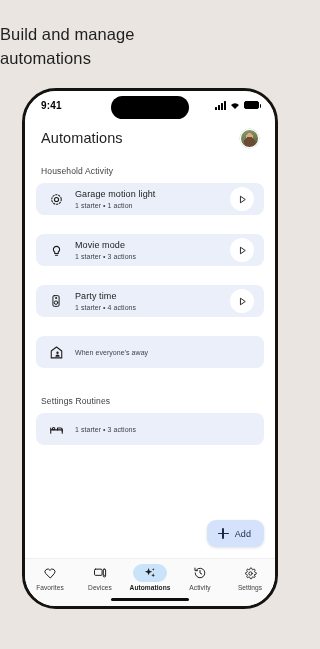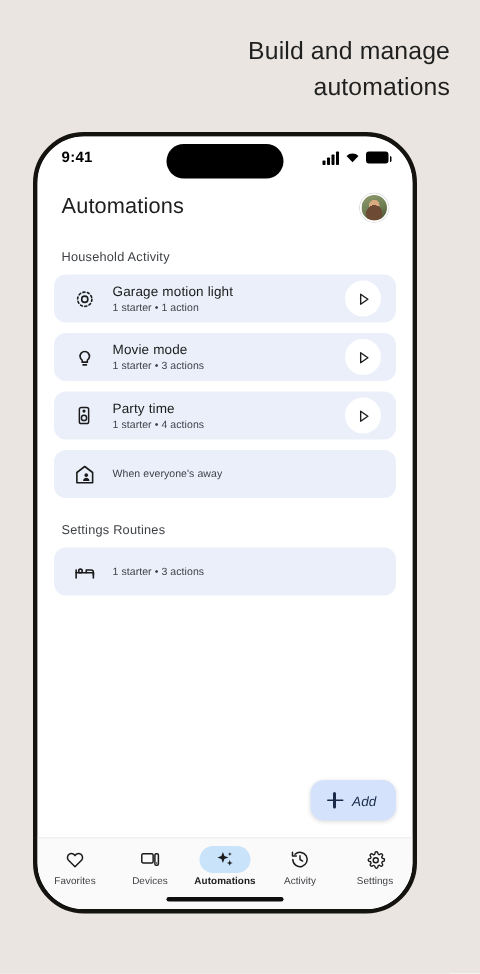--- a/index.html
+++ b/index.html
@@ -11,27 +11,26 @@
   }
   #page {
     position:relative;
     width:300px; height:649px;
     background:#eae5e0;
   }
 
   
   .headline {
     padding-top:22px;
-    text-align:right;
+    text-align:left;
     font-size:16.5px;
     line-height:24px;
     color:#1f1f1f;
     font-weight:400;
     letter-spacing:.1px;
-    padding-left:24px;
   }
 
   
   .phone {
     position:absolute;
     left:22px; top:88px;
     width:256px; height:521px;
     border:3px solid #15130f;
     border-radius:34px;
     background:#ffffff;
@@ -133,21 +132,21 @@
   .section-title {
     font-size:8.5px;
     color:#3c3f43;
     padding:9px 5px 7px 5px;
     letter-spacing:.15px;
   }
   .card {
     background:#eaeffa;
     border-radius:8px;
     height:32px;
-    margin-bottom:7px;
+    margin-bottom:19px;
     display:flex;
     align-items:center;
     padding:0 10px 0 12px;
     position:relative;
   }
   .card-icon {
     flex:0 0 16px;
     width:16px; height:16px;
     display:flex; align-items:center; justify-content:center;
     color:#1b1b1b;
@@ -189,21 +188,20 @@
     bottom:11px;
     height:27px;
     padding:0 13px 0 11px;
     background:#d4e2fc;
     border-radius:9px;
     display:flex;
     align-items:center;
     gap:6px;
     box-shadow:0 1px 3px rgba(0,0,0,.13);
     z-index:5;
-    font-style:italic;
   }
   .fab-plus {
     width:11px; height:11px;
     position:relative;
   }
   .fab-plus:before, .fab-plus:after {
     content:"";
     position:absolute;
     background:#1b2a4a;
     border-radius:1px;

